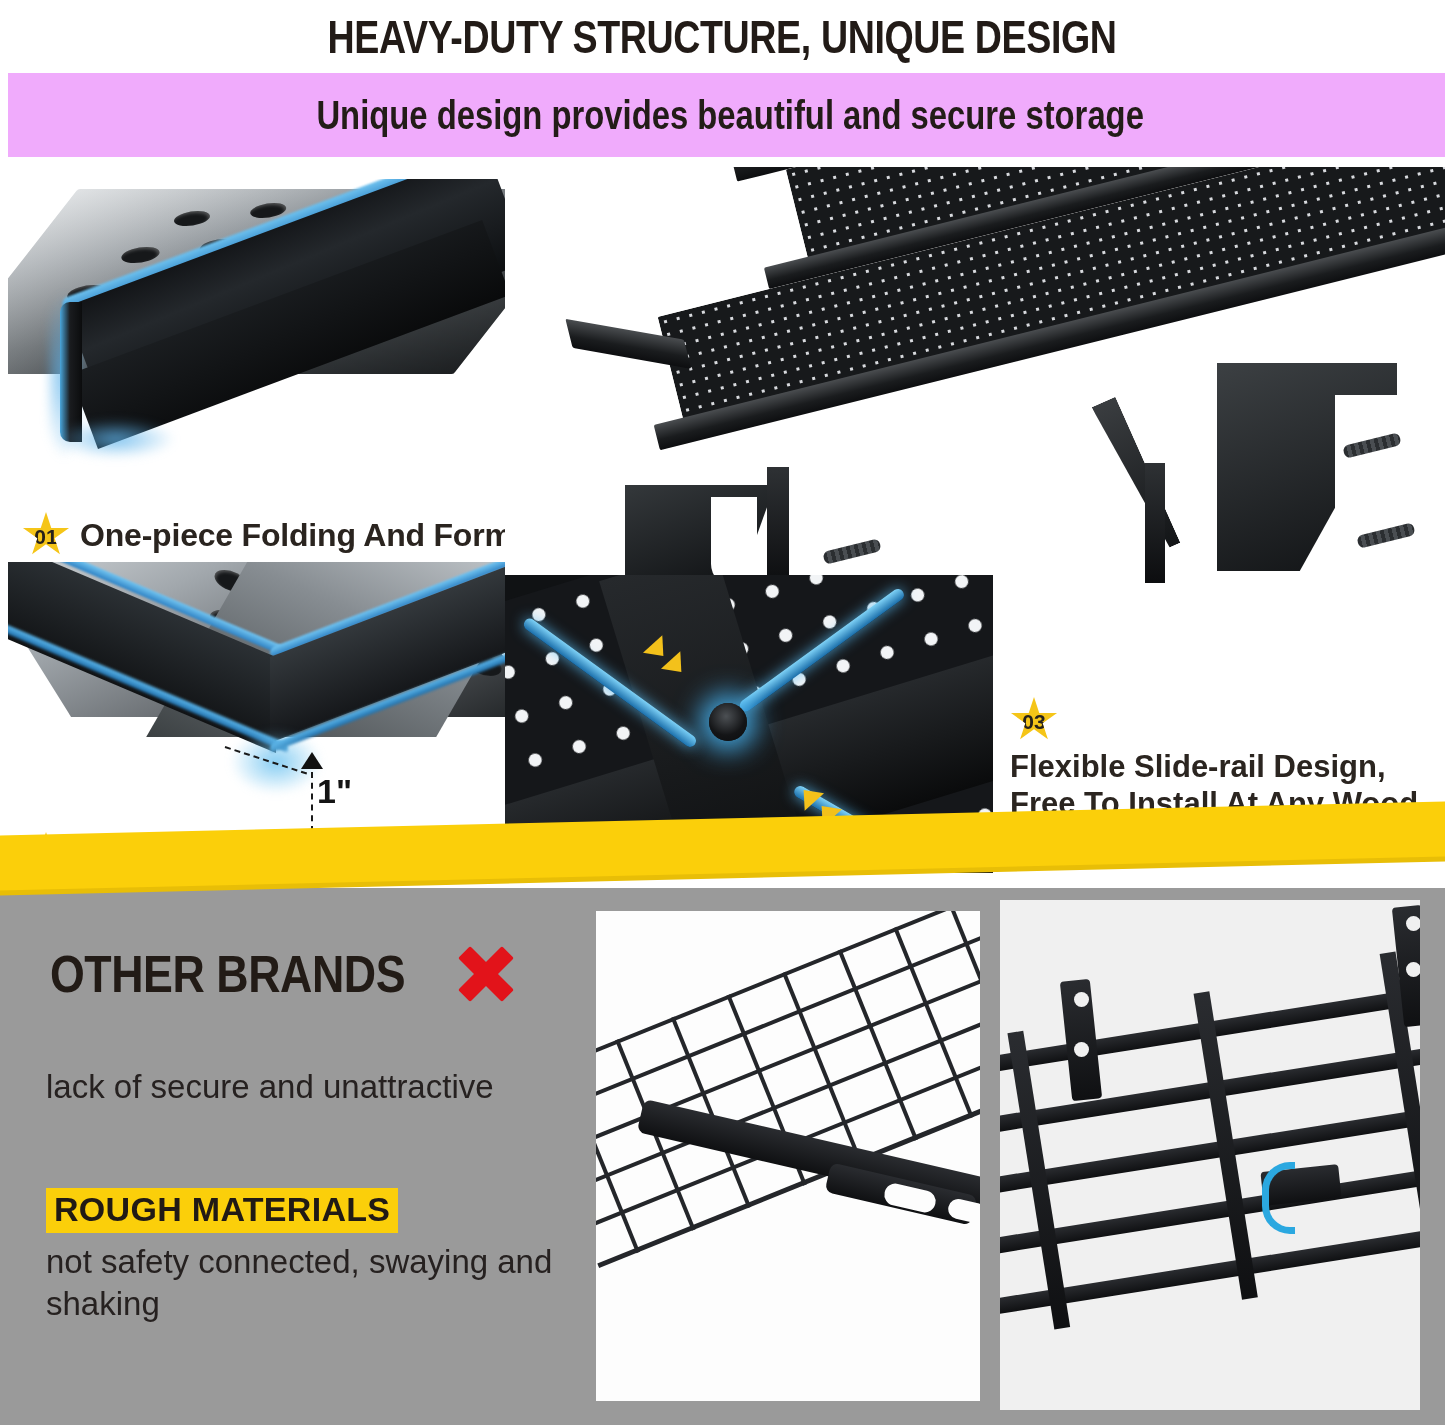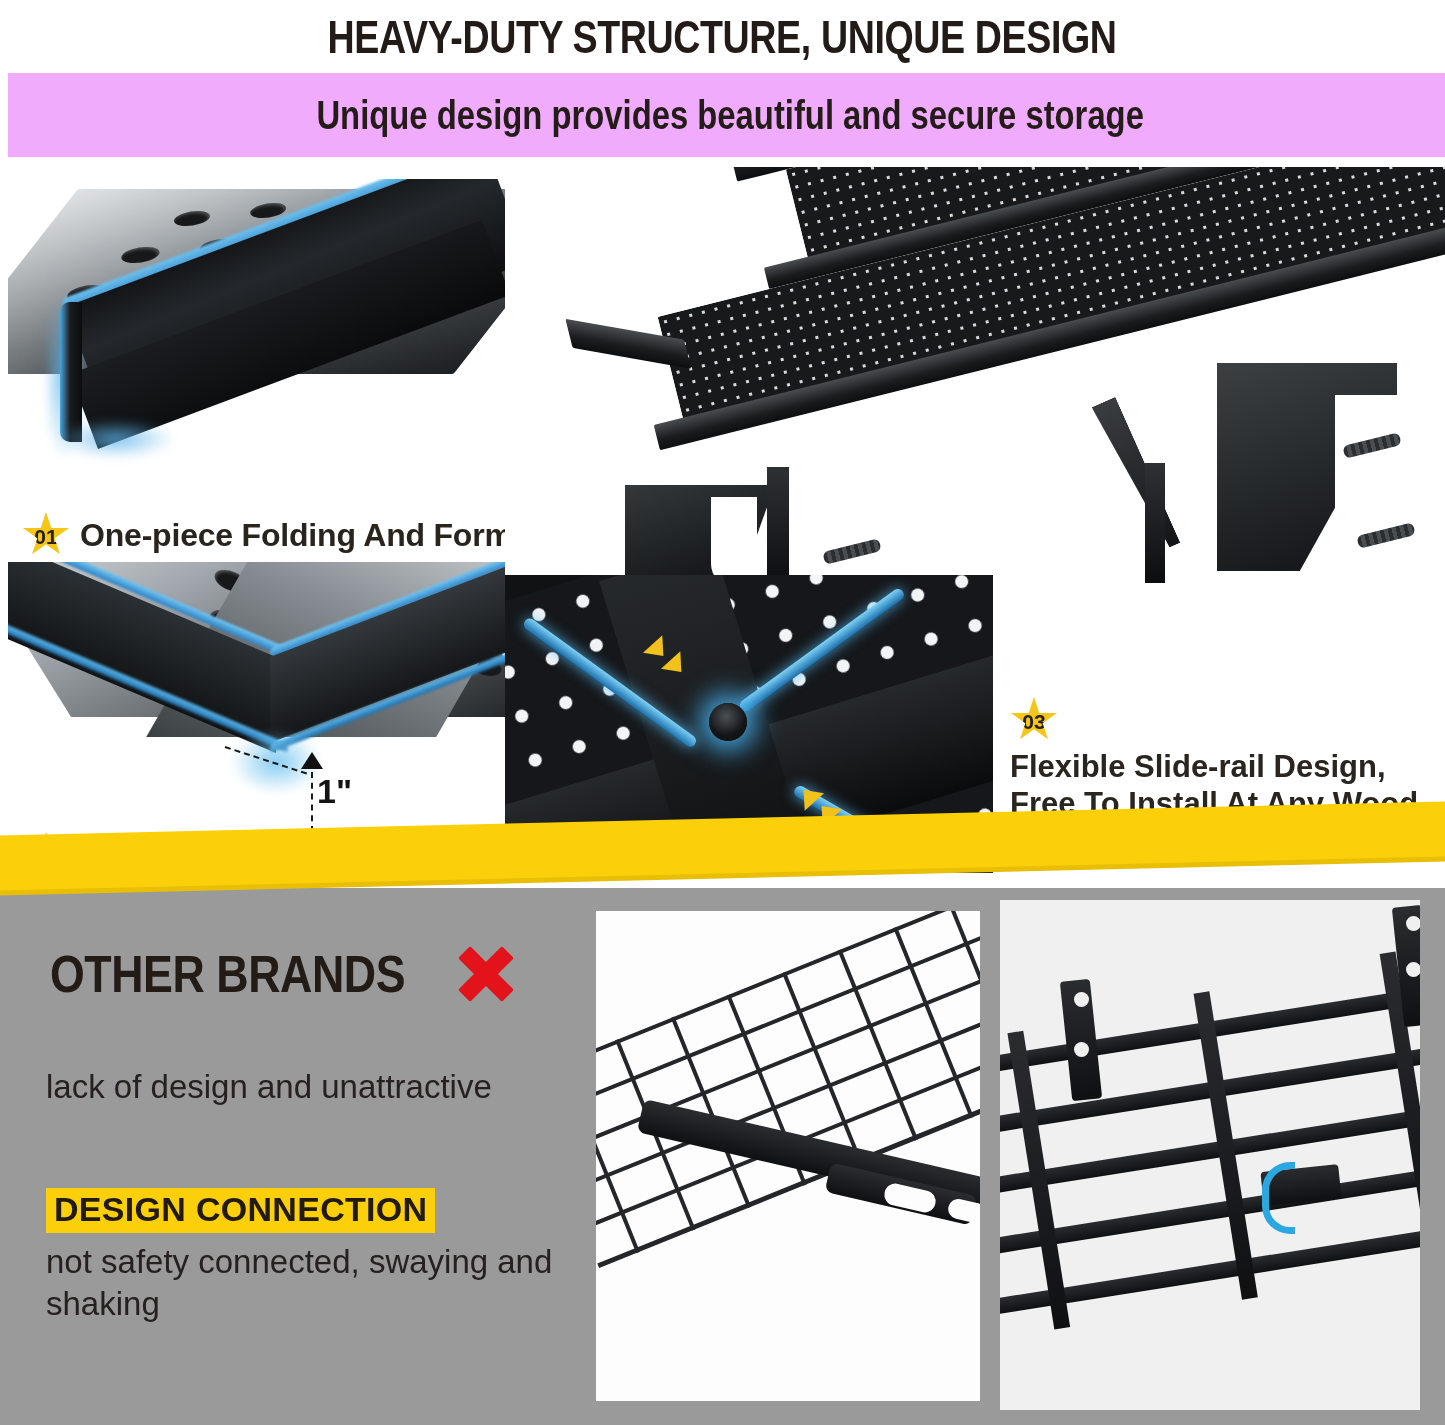--- a/index.html
+++ b/index.html
@@ -430,25 +430,25 @@
     <div class="bot-left">
       <div class="ob-title">
         <div class="t">OTHER BRANDS</div>
         <div class="xmark">
             <i></i>
             <i></i>
           </div>
       </div>
 
       <div id="ob-item-1">
-        <div class="sub">lack of design and unattractive</div>
+        <div class="sub">lack of secure and unattractive</div>
       </div>
 
       <div id="ob-item-2">
-        <div class="hl">DESIGN CONNECTION</div>
+        <div class="hl">ROUGH MATERIALS</div>
         <div class="sub">not safety connected, swaying and shaking</div>
       </div>
     </div>
 
     <div class="bot-ph1">
       <div style="position:absolute;left:-40px;top:40px;width:620px;height:300px;transform:rotate(-22deg);">
         <div class="wire" style="left:0;top:0;width:600px;height:4px;"></div>
         <div class="wire" style="left:0;top:40px;width:600px;height:4px;"></div>
         <div class="wire" style="left:0;top:80px;width:600px;height:4px;"></div>
         <div class="wire" style="left:0;top:120px;width:600px;height:4px;"></div>

